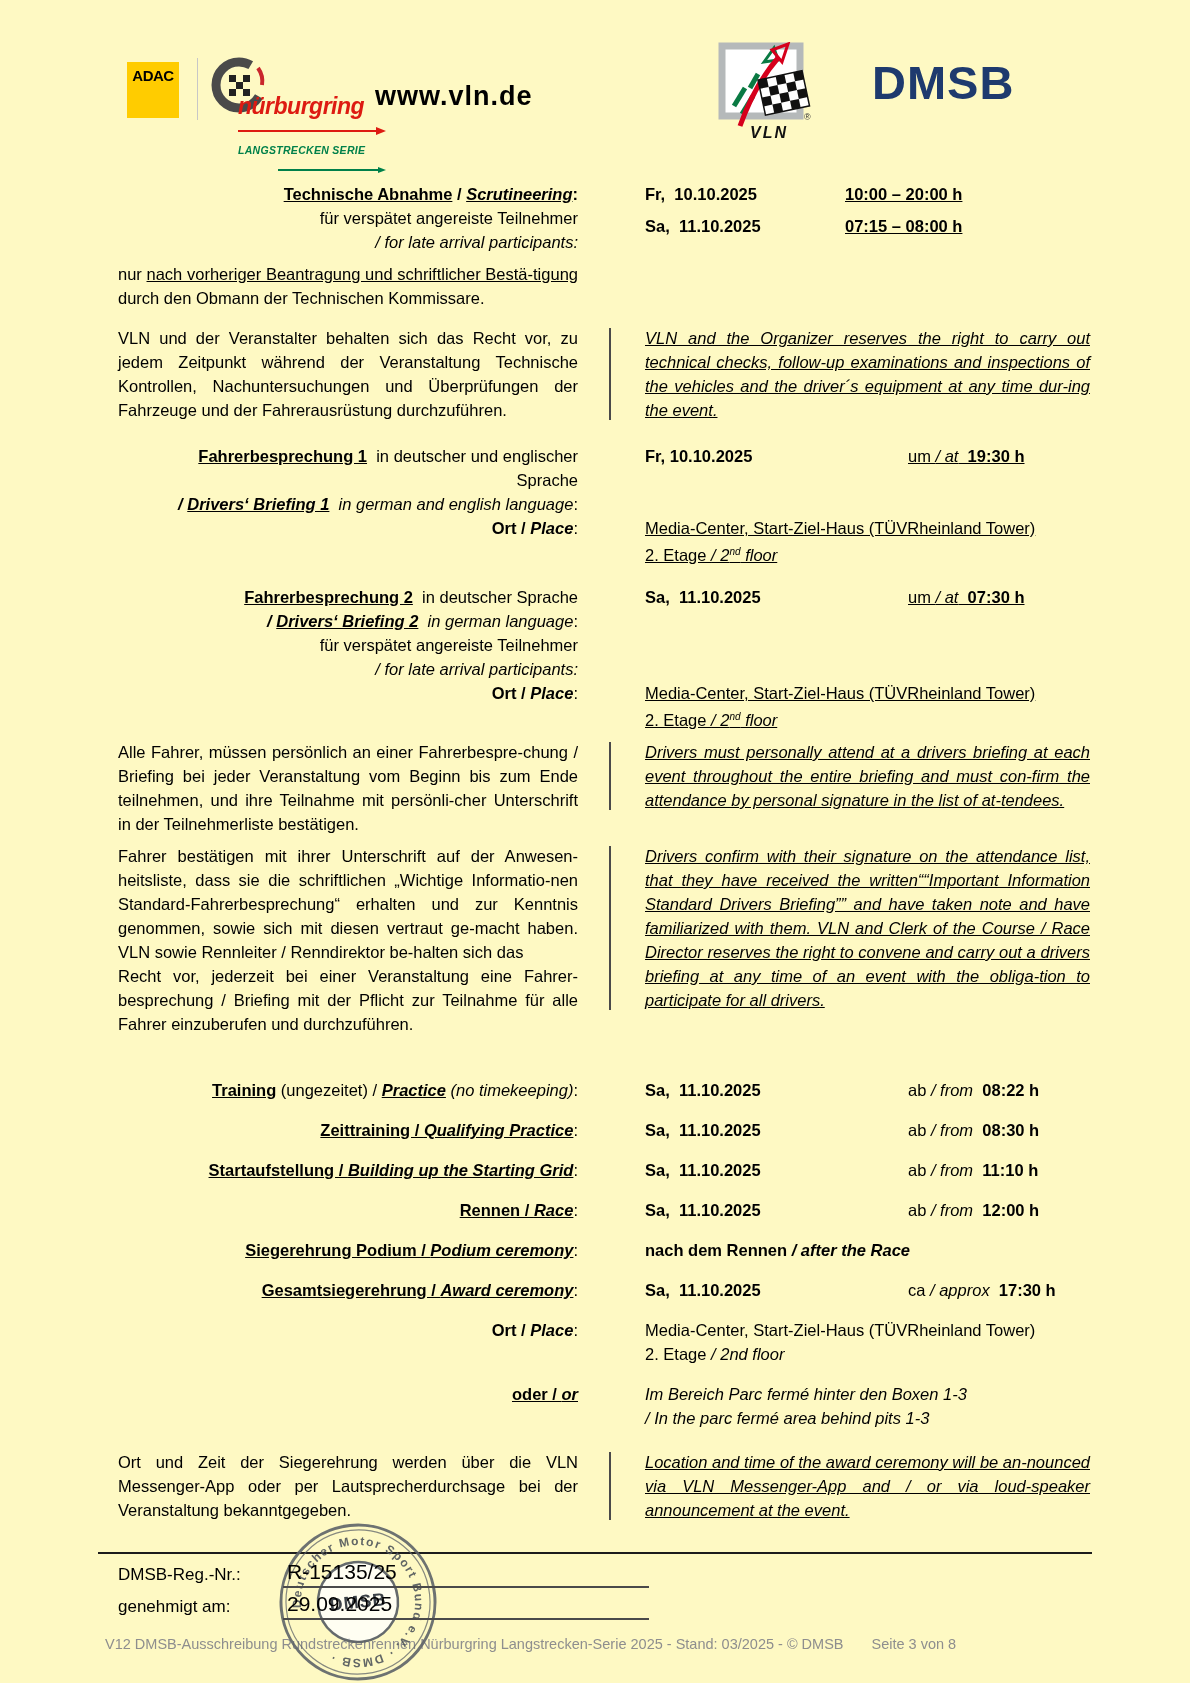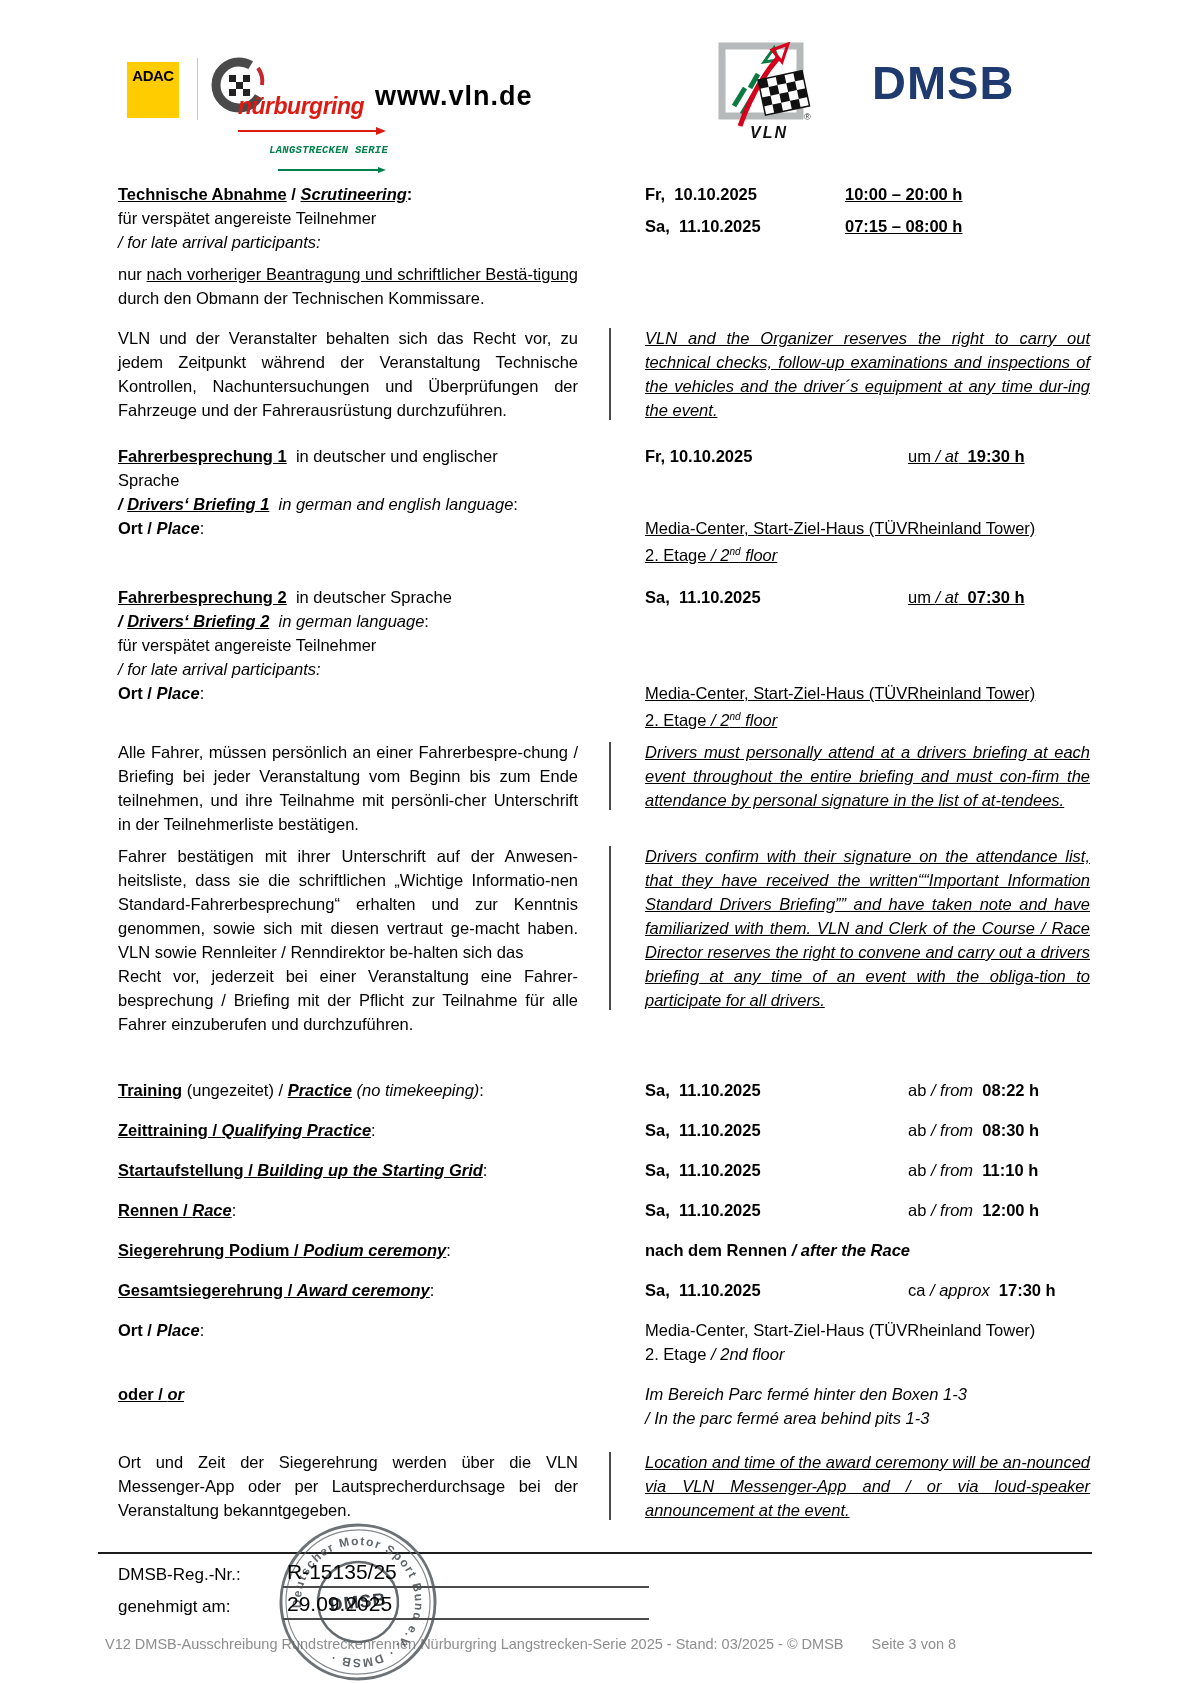--- a/index.html
+++ b/index.html
@@ -1,39 +1,39 @@
 <!DOCTYPE html>
 <html><head>
 <meta charset="utf-8">
 <style>
   html,body{margin:0;padding:0;background:#e8e8e8;}
-  .page{position:relative;width:1190px;height:1683px;margin:0 auto;background:#ffffff;
+  .page{position:relative;width:1190px;height:1683px;margin:0 auto;background:#fef9c3;
         font-family:"Liberation Sans",sans-serif;font-size:16.5px;line-height:24px;color:#000;overflow:hidden;}
   .b{font-weight:bold}.i{font-style:italic}.u{text-decoration:underline}
   .pre{white-space:pre}
-  .rt{text-align:left}
+  .rt{text-align:right}
   .just{text-align:justify}
   .content{position:absolute;top:182px;left:118px;width:972px;}
   .row{display:flex;align-items:flex-start;}
   .lcol{width:460px;flex:none;}
   .rcol{margin-left:67px;flex:1;min-width:0;text-decoration:underline;}
   .cb{position:relative;}
   .cb::before{content:"";position:absolute;left:-36px;top:2px;bottom:2px;width:2px;background:#4a4a4a;}
   .w200{display:inline-block;width:200px;}
   .w263{display:inline-block;width:263px;}
   .sup{font-size:10px;vertical-align:6px;}
   
   .adac-box{position:absolute;left:127px;top:62px;width:52px;height:56px;background:#FFCC00;
             color:#000;font-weight:bold;font-size:15px;text-align:center;line-height:15px;padding-top:6px;box-sizing:border-box;letter-spacing:-0.5px;}
   .hdr-div{position:absolute;left:197px;top:58px;width:1px;height:62px;background:#c7c7c7;}
   .ring-logo{position:absolute;left:208px;top:52px;width:175px;height:70px;}
   .ring-swirl{position:absolute;left:0;top:2px;}
   .ring-text{position:absolute;left:30px;top:12px;width:150px;margin-top:31px;}
   .ring-name{color:#DD1B12;font-weight:bold;font-style:italic;font-size:23px;line-height:22px;letter-spacing:-0.5px;}
-  .ring-sub{color:#00804a;font-weight:bold;font-style:italic;font-size:10.5px;line-height:12px;text-align:right;letter-spacing:0.3px;margin-top:3px;font-family:Liberation Mono, monospace;}
+  .ring-sub{color:#00804a;font-weight:bold;font-style:italic;font-size:10.5px;line-height:12px;letter-spacing:0.3px;margin-top:3px;}
   .www{position:absolute;left:375px;top:84px;font-size:27px;font-weight:bold;letter-spacing:1px;}
   .vln-logo{position:absolute;left:712px;top:42px;}
   .dmsb-word{position:absolute;left:872px;top:58px;font-size:47px;line-height:50px;font-weight:bold;color:#1e3a6e;letter-spacing:1px;}
   
   .srow{display:flex;margin-top:16px;}
   .sdate{margin-left:67px;width:263px;flex:none;font-weight:bold;white-space:pre;}
   .stime{white-space:pre;}
   
   .f-hr{position:absolute;left:98px;top:1552px;width:994px;height:2px;background:#1c1c1c;}
   .f-row-label{position:absolute;left:118px;font-size:17px;}

